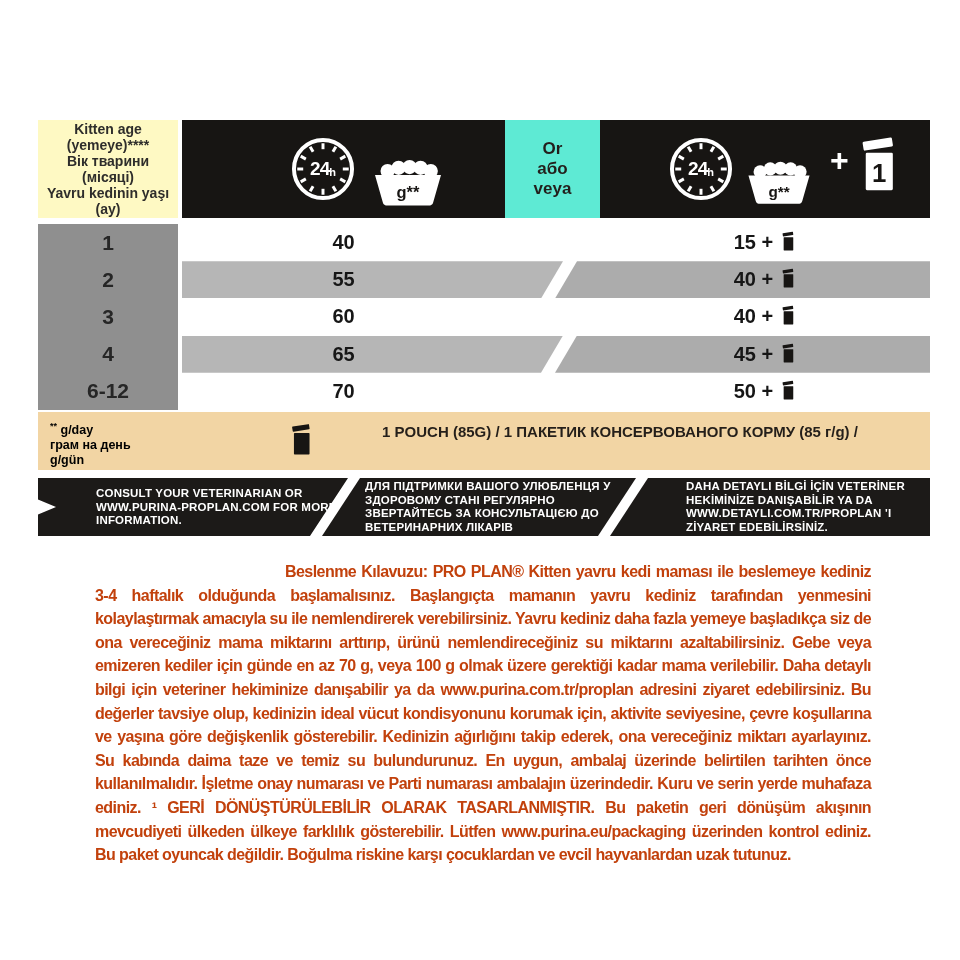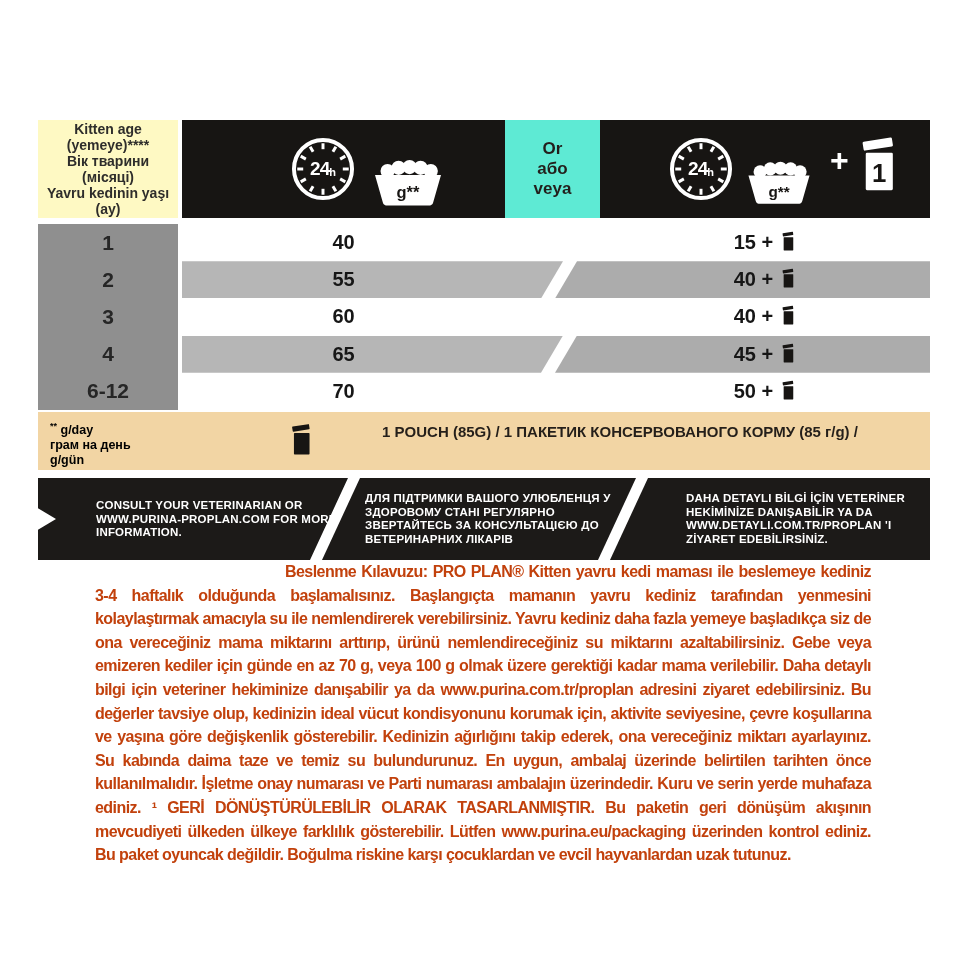--- a/index.html
+++ b/index.html
@@ -63,21 +63,21 @@
     position:absolute; left:38px; top:412px; width:892px; height:58px; background:#f2d5a4;
   }
   .fn-left { position:absolute; left:12px; top:7px; color:#000000; font-weight:bold;
     font-size:12.5px; line-height:15px; }
   .fn-left sup { font-size:9px; }
   .fn-pouch { position:absolute; left:250px; top:11px; }
   .fn-center { position:absolute; left:282px; top:10px; width:600px; text-align:center;
     color:#241f1a; font-weight:bold; font-size:15px; line-height:19px; }
 
   
-  .banner { position:absolute; left:38px; top:478px; width:892px; height:82px; }
+  .banner { position:absolute; left:38px; top:478px; width:892px; height:58px; }
   .bnr-block { position:absolute; inset:0; background:#1c1a18; }
   .bnr-1 { clip-path:polygon(0 0, 310px 0, 272px 100%, 0 100%, 0 63%, 18px 50%, 0 37%); }
   .bnr-2 { clip-path:polygon(322px 0, 598px 0, 560px 100%, 284px 100%); }
   .bnr-3 { clip-path:polygon(610px 0, 100% 0, 100% 100%, 572px 100%); }
   .bnr-text { position:absolute; top:50%; transform:translateY(-50%);
     color:#ffffff; font-weight:bold; font-size:11.5px; line-height:13.5px; letter-spacing:0.2px; }
   .bnr-text-1 { left:58px;  width:245px; }
   .bnr-text-2 { left:327px; width:255px; }
   .bnr-text-3 { left:648px; width:225px; }
 

